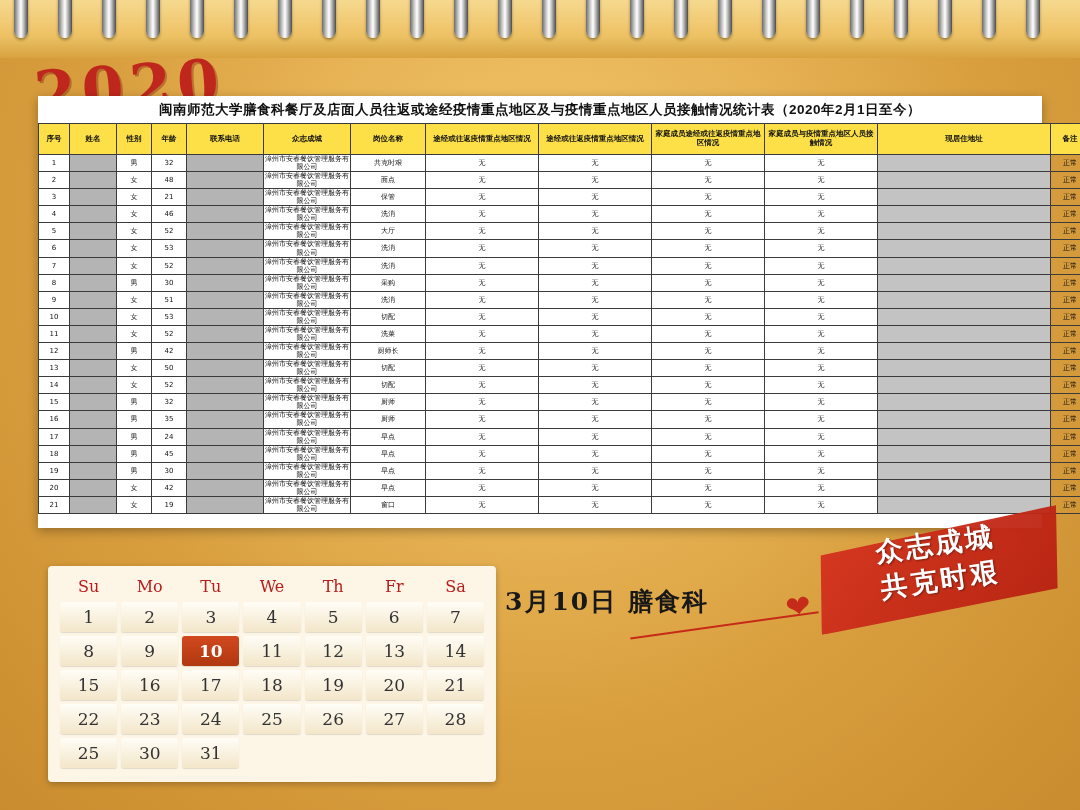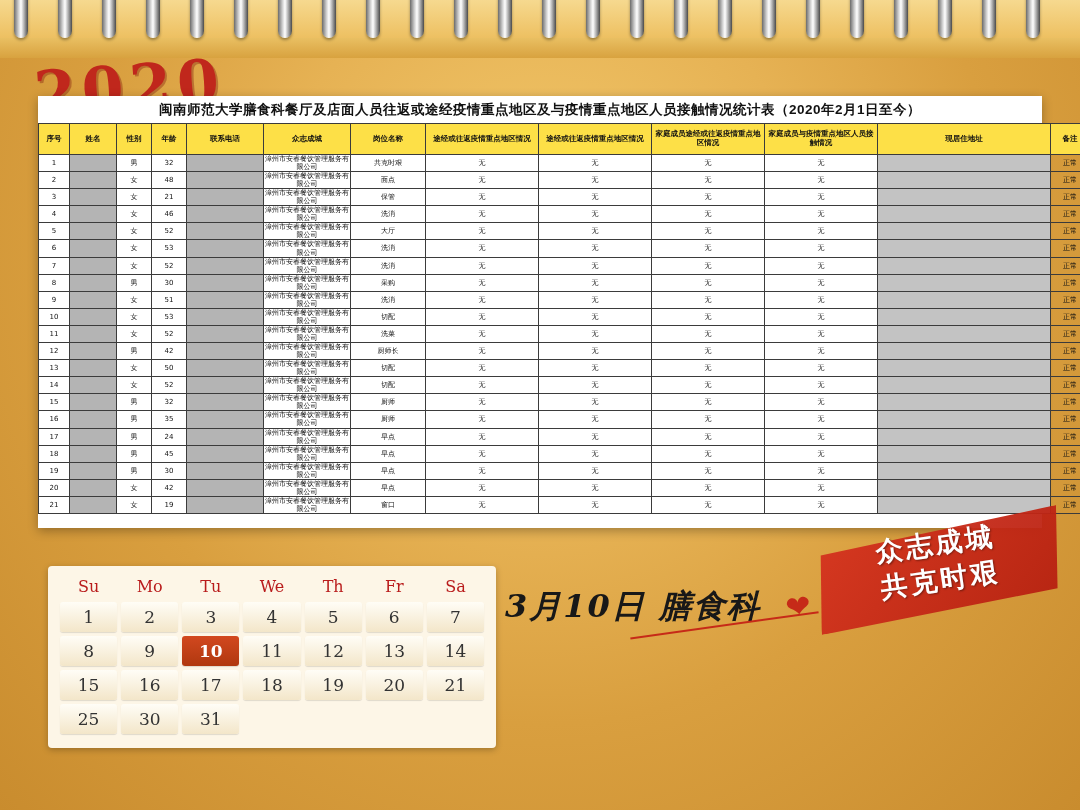--- a/index.html
+++ b/index.html
@@ -93,24 +93,23 @@
     background:linear-gradient(#d2481f,#b0380f);
     color:#fff;font-weight:bold;
   }
   
   .note{
     position:absolute;left:505px;top:585px;width:470px;
     color:#181818;
   }
   .note-date{
     font-family:"DejaVu Serif",serif;
-    font-size:32px;font-weight:bold;letter-spacing:2px;
+    font-size:25px;font-weight:bold;letter-spacing:2px;
     border-bottom:none;
     margin-bottom:22px;
-    font-style:italic;
   }
   .note-body{
     font-family:"DejaVu Serif",serif;
     font-size:25px;line-height:1.55;letter-spacing:1px;
   }
   
   .slogan{
     position:absolute;right:16px;top:516px;width:250px;height:110px;
     transform:rotate(-8deg);
   }
@@ -546,20 +545,29 @@
         <tr>
           <td>15</td>
           <td>16</td>
           <td>17</td>
           <td>18</td>
           <td>19</td>
           <td>20</td>
           <td>21</td>
         </tr>
         <tr>
+          <td>22</td>
+          <td>23</td>
+          <td>24</td>
+          <td>25</td>
+          <td>26</td>
+          <td>27</td>
+          <td>28</td>
+        </tr>
+        <tr>
           <td>25</td>
           <td>30</td>
           <td>31</td>
         </tr>
       </tbody>
   </table>
 </div>
 
 <div class="note">
   <div class="note-date">3月10日  膳食科</div>

